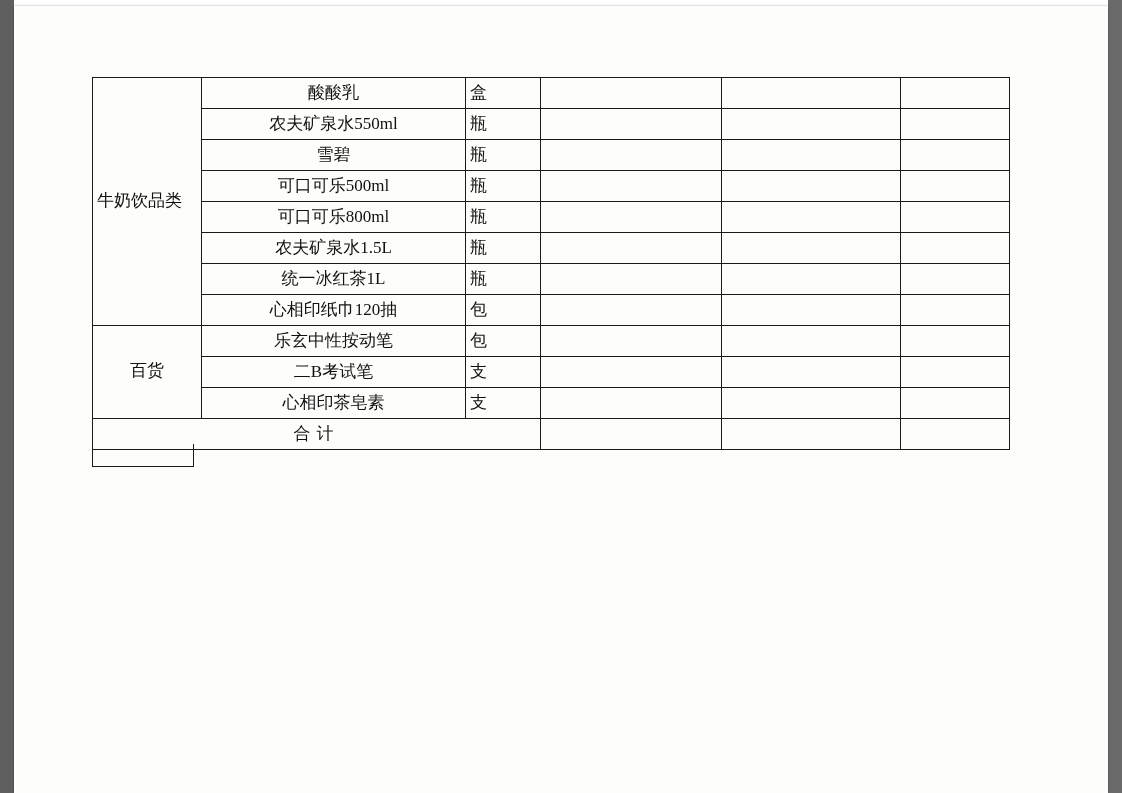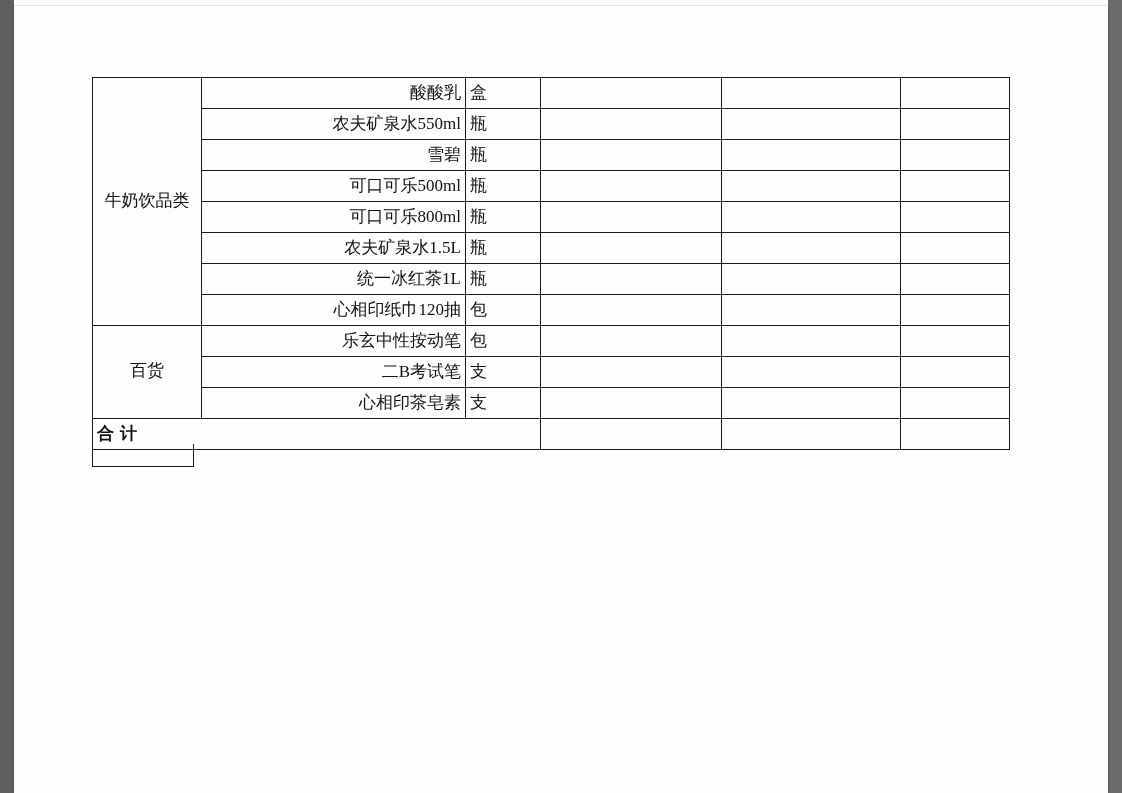--- a/index.html
+++ b/index.html
@@ -79,32 +79,31 @@
   table.order-table td {
     border: 1px solid #1a1a1a;
     height: 30px;
     padding: 0 4px;
     font-size: 17px;
     line-height: 1.1;
     vertical-align: middle;
     background: transparent;
   }
   td.col-cat   { width: 100px; text-align: center; }
-  td.col-name  { width: 255px; text-align: right; padding-left: 6px; }
+  td.col-name  { width: 255px; text-align: center; padding-left: 6px; }
   td.col-unit  { width: 66px;  text-align: left; padding-left: 6px; font-size: 16px;}
   td.col-blank1 { width: 172px; }
   td.col-blank2 { width: 170px; }
   td.col-blank3 { width: 100px; }
-  td.cat-first  { vertical-align: top; padding-top: 3px; text-align: center; padding-left: 4px; font-size: 17px;}
+  td.cat-first  { vertical-align: top; padding-top: 3px; text-align: left; padding-left: 4px; font-size: 17px;}
   td.cat-mid    { vertical-align: middle; text-align: center; font-size: 17px; font-family: Liberation Mono, monospace; }
   td.total-label {
-    text-align: left;
+    text-align: center;
     letter-spacing: 6px;
     font-size: 17px;
-    font-weight: bold;
   }
   .tail-box {
     position: absolute;
     left: 78px;
     top: 438px;
     width: 100px;
     height: 22px;
     border-left: 1px solid #1a1a1a;
     border-right: 1px solid #1a1a1a;
     border-bottom: 1px solid #1a1a1a;

